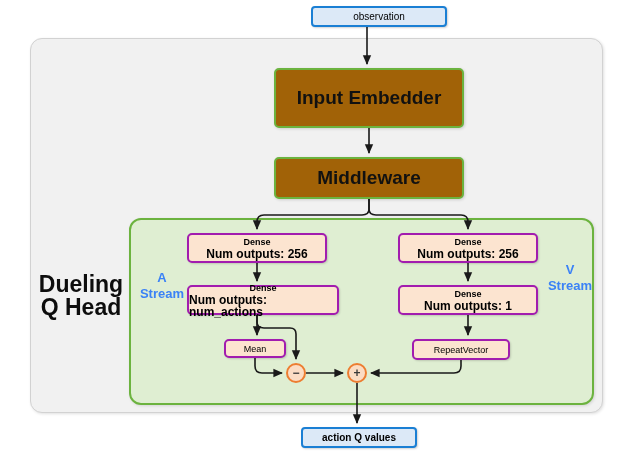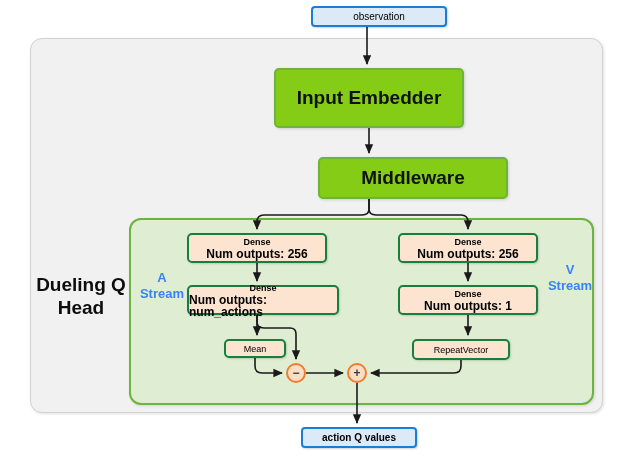--- a/index.html
+++ b/index.html
@@ -66,40 +66,40 @@
     font-size: 10px;
     color: #000000;
     box-shadow: 1px 1px 2px rgba(0,0,0,0.18);
   }
   #observation-box { left: 311px; top: 6px; width: 136px; height: 21px; }
   #action-q-box { left: 301px; top: 427px; width: 116px; height: 21px; font-weight: bold; }
 
   
   .module-box {
     position: absolute;
-    background: #84cc16;
+    background: #a16207;
     border: 2px solid #6cb33f;
     border-radius: 5px;
     box-sizing: border-box;
     display: flex;
     align-items: center;
     justify-content: center;
     font-size: 19px;
     font-weight: bold;
     color: #111111;
     box-shadow: 1px 1px 3px rgba(0,0,0,0.15);
   }
   #input-embedder-box { left: 274px; top: 68px; width: 190px; height: 60px; }
-  #middleware-box { left: 274px; top: 157px; width: 190px; height: 42px; margin-left: 44px; }
+  #middleware-box { left: 274px; top: 157px; width: 190px; height: 42px; }
 
   
   .layer-box {
     position: absolute;
     background: #fce4d0;
-    border: 2px solid #15803d;
+    border: 2px solid #a21caf;
     border-radius: 5px;
     box-sizing: border-box;
     display: flex;
     flex-direction: column;
     align-items: center;
     justify-content: center;
     color: #000000;
     box-shadow: 1px 1px 2px rgba(0,0,0,0.15);
   }
   .layer-title {
@@ -139,21 +139,21 @@
     font-weight: bold;
     color: #3a3a3a;
     line-height: 1;
   }
   #minus-op { left: 286px; top: 363px; }
   #plus-op  { left: 347px; top: 363px; }
 
   
   .big-label {
     position: absolute;
-    font-size: 19px;
+    font-size: 23px;
     font-weight: bold;
     color: #0d0d0d;
     text-align: center;
     line-height: 23px;
   }
   #dueling-label { left: 34px; top: 273px; width: 94px; }
 
   .stream-label {
     position: absolute;
     font-size: 13px;

